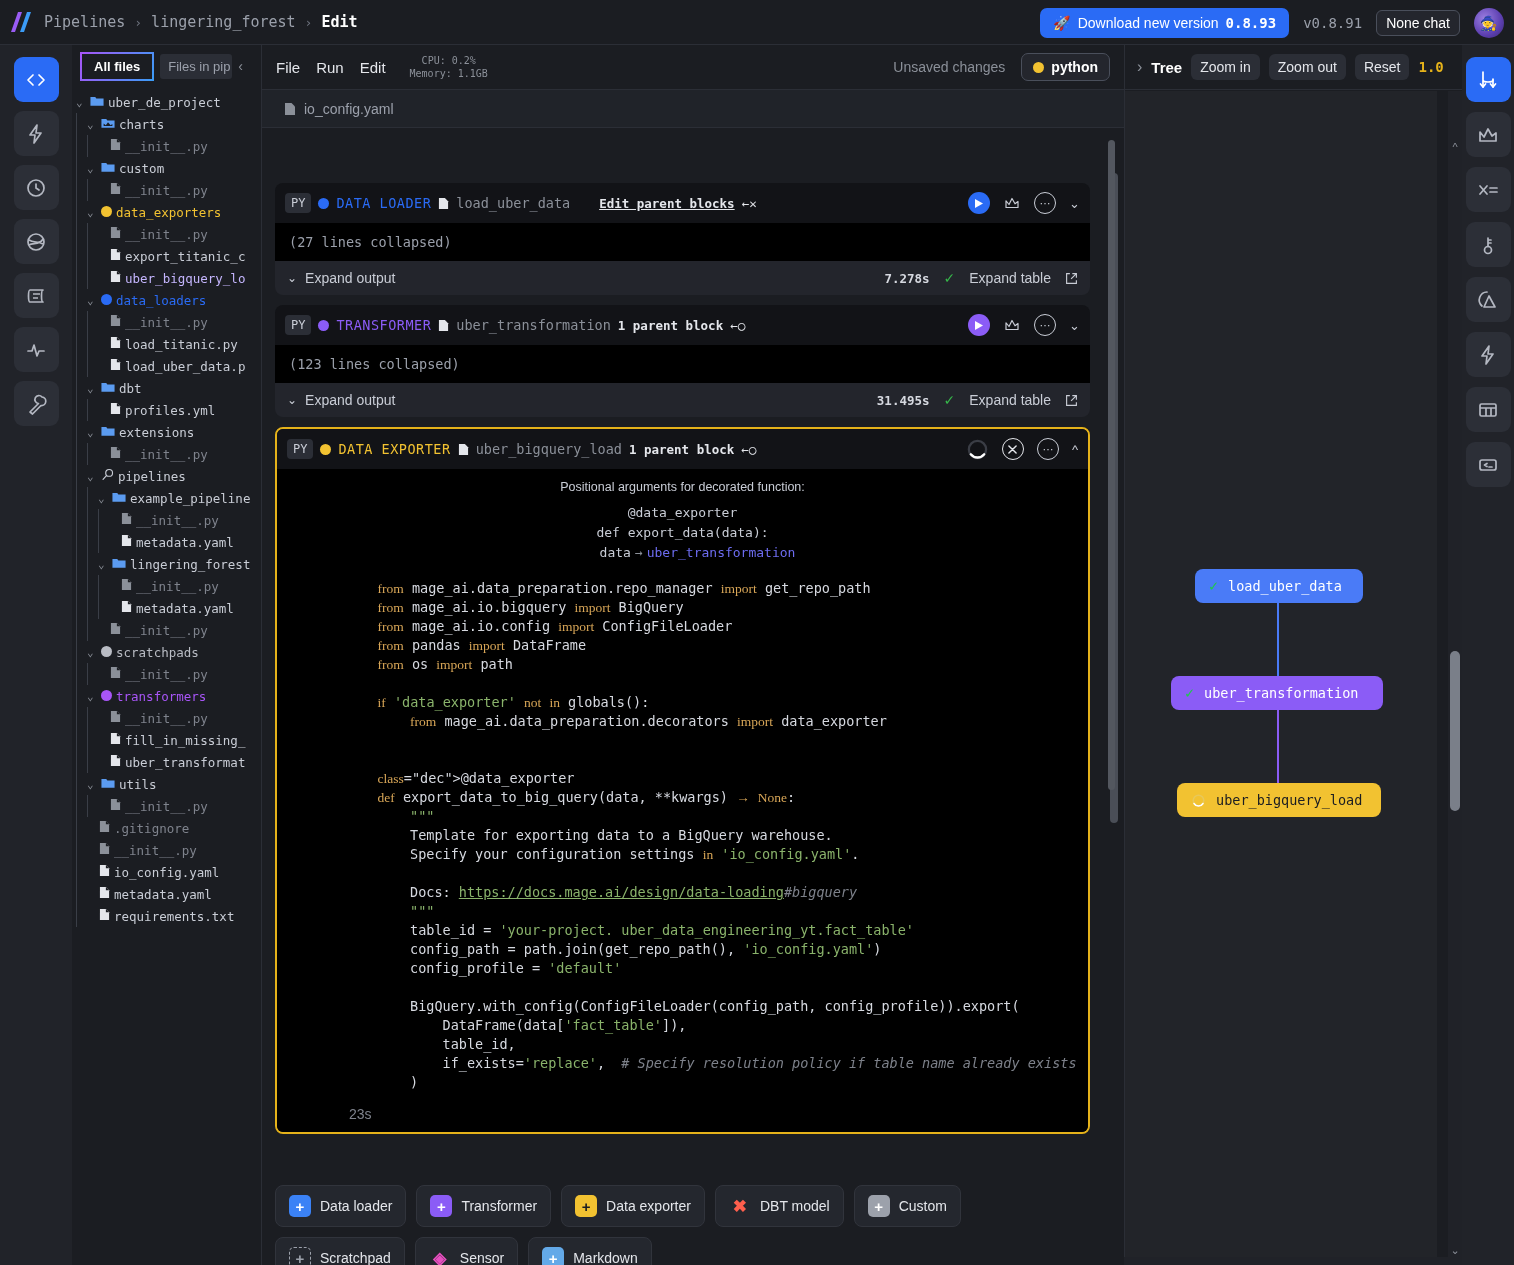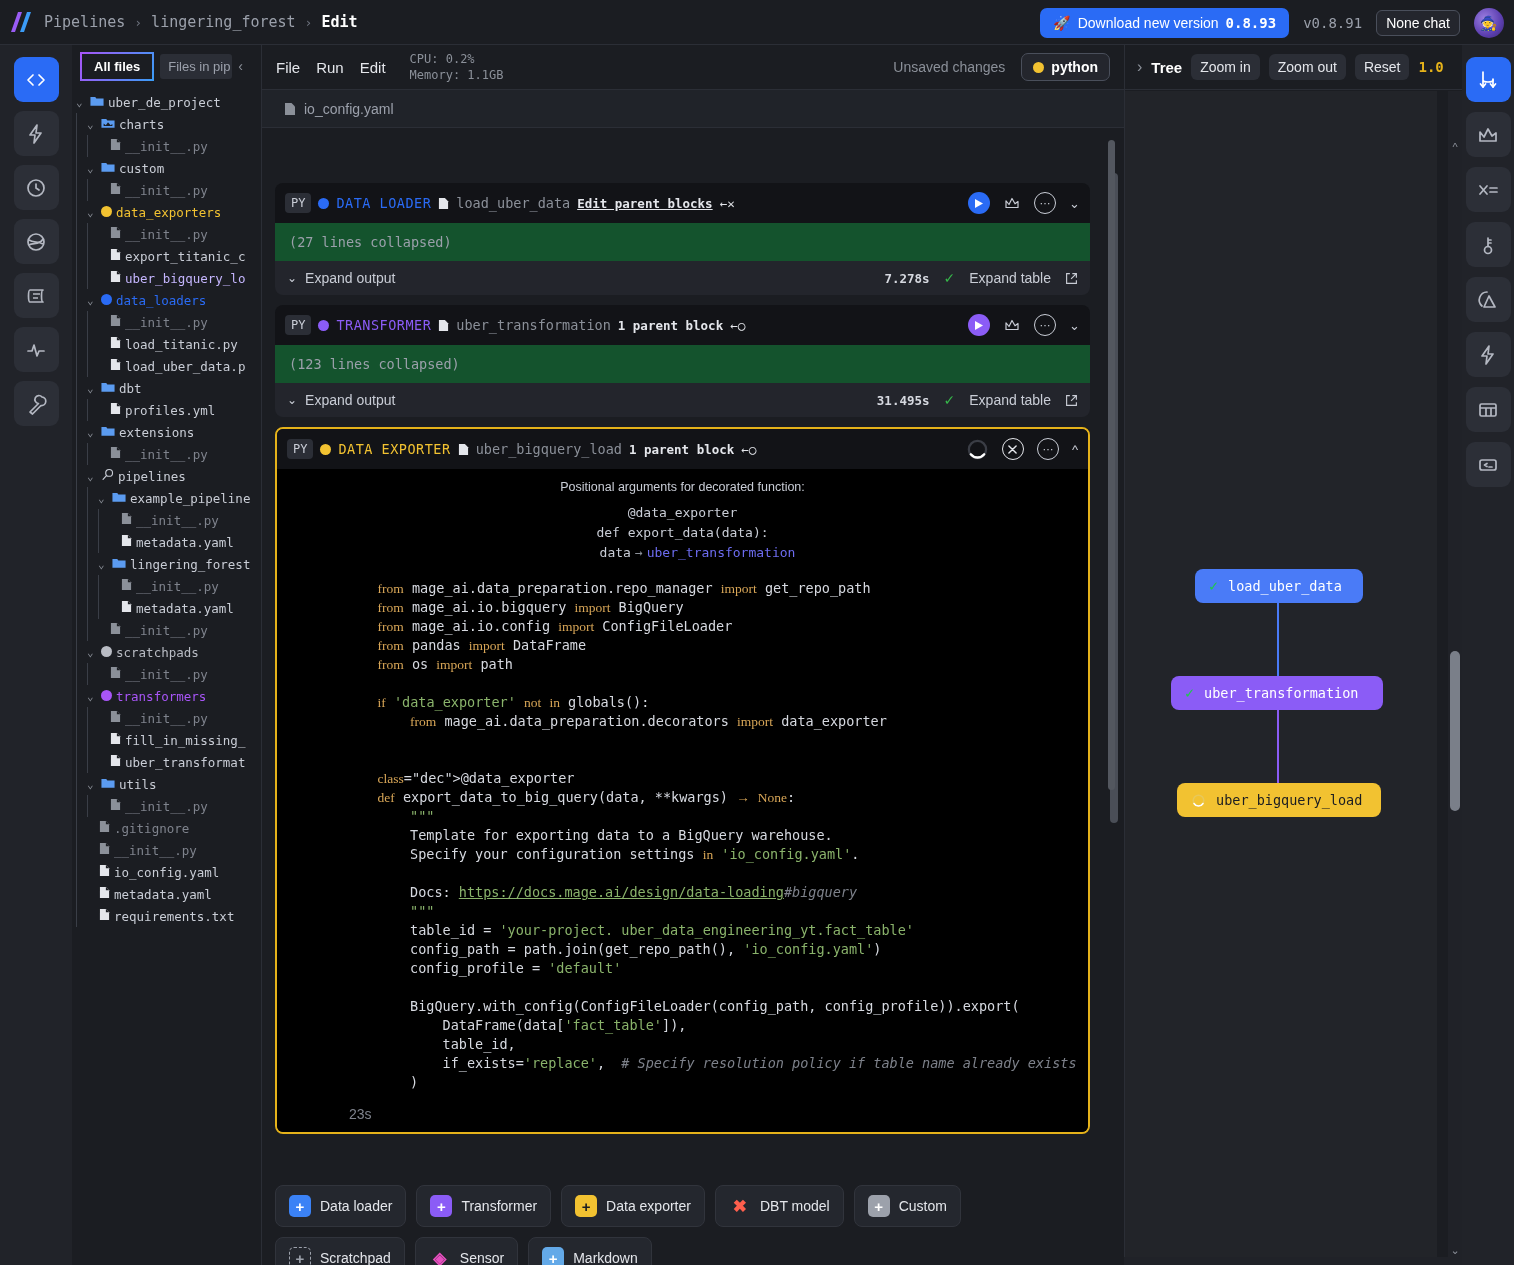--- a/index.html
+++ b/index.html
@@ -78,42 +78,42 @@
   .tlabel{ margin-left:4px; }
   .dim{ color:#7f838d; }
   .lit{ color:#c9cdd6; }
   .ficon{ margin-left:1px; }
   .dot{ width:11px;height:11px;border-radius:50%; display:inline-block; }
 
   
   #center{ position:absolute; left:262px; top:45px; width:862px; height:1220px; background:#1b1d22; }
   #edtoolbar{ height:45px; display:flex; align-items:center; padding:0 14px; gap:16px; border-bottom:1px solid #2b2e36; }
   .menuitem{ font-size:15px; color:#e4e6eb; cursor:pointer; }
-  #stats{ font-family:"DejaVu Sans Mono",monospace; font-size:12px; color:#8b9099; line-height:1.35; margin-left:8px; }
+  #stats{ font-family:"DejaVu Sans Mono",monospace; font-size:10px; color:#8b9099; line-height:1.35; margin-left:8px;text-align:center; }
   #unsaved{ margin-left:auto; color:#8b9099; font-size:14px; }
   #kernel{
     border:1px solid #4a4f5b; border-radius:7px; padding:5px 11px; font-size:14px; font-weight:bold;
     color:#fff; display:flex; align-items:center; gap:7px; background:#24262d; cursor:pointer;
   }
   #filetabrow{ height:38px; display:flex; align-items:center; padding-left:22px; gap:8px;
      border-bottom:1px solid #2b2e36; background:#202329; }
   #filetabname{ color:#9ba0ab; font-size:14px; }
 
   #blocks{ position:absolute; left:0; top:128px; width:862px; height:1010px; overflow:hidden; }
   .block{ margin:10px 34px 0 13px; border-radius:8px; overflow:hidden; }
   .bhead{ display:flex; align-items:center; height:40px; padding:0 10px; gap:7px; background:#121317; }
   .pybadge{ background:#2b2e36; color:#c9cdd6; font-family:"DejaVu Sans Mono",monospace;
     font-size:12px; padding:3px 6px; border-radius:4px; }
   .btype{ font-family:"DejaVu Sans Mono",monospace; font-size:13.5px; letter-spacing:.5px; }
   .bname{ font-family:"DejaVu Sans Mono",monospace; font-size:13.5px; color:#8b9099; }
   .bparent{ font-family:"DejaVu Sans Mono",monospace; font-size:12.5px; color:#e4e6eb; font-weight:bold; }
-  .bparent.link{ text-decoration:underline; }
+  .bparent.link{ text-decoration:underline;margin-left:22px; }
   .bactions{ margin-left:auto; display:flex; align-items:center; gap:13px; }
   .circbtn{ width:22px;height:22px;border-radius:50%; display:flex;align-items:center;justify-content:center; cursor:pointer;}
-  .collapsed{ background:#14532d; padding:11px 14px; font-family:"DejaVu Sans Mono",monospace;
+  .collapsed{ background:#000000; padding:11px 14px; font-family:"DejaVu Sans Mono",monospace;
     font-size:13.5px; color:#9ba0ab; }
   .boutput{ display:flex; align-items:center; height:34px; padding:0 12px; background:#23252c;
     font-size:14px; color:#c9cdd6; gap:8px; }
   .boutput .right{ margin-left:auto; display:flex; align-items:center; gap:14px;justify-content:space-between; }
   .ms{ font-family:"DejaVu Sans Mono",monospace; font-size:12.5px; color:#d6d9e0; font-weight:bold; }
   .check{ color:#36b64a; font-size:14px; }
 
   #exporter{ border:2px solid #e5b21a; margin:10px 34px 0 13px; border-radius:8px; overflow:hidden; }
   #exphead{ background:#121317; }
   #argbox{ background:#000; padding:11px 10px 8px 10px; font-size:12.5px; color:#c9cdd6;text-align:center; }

